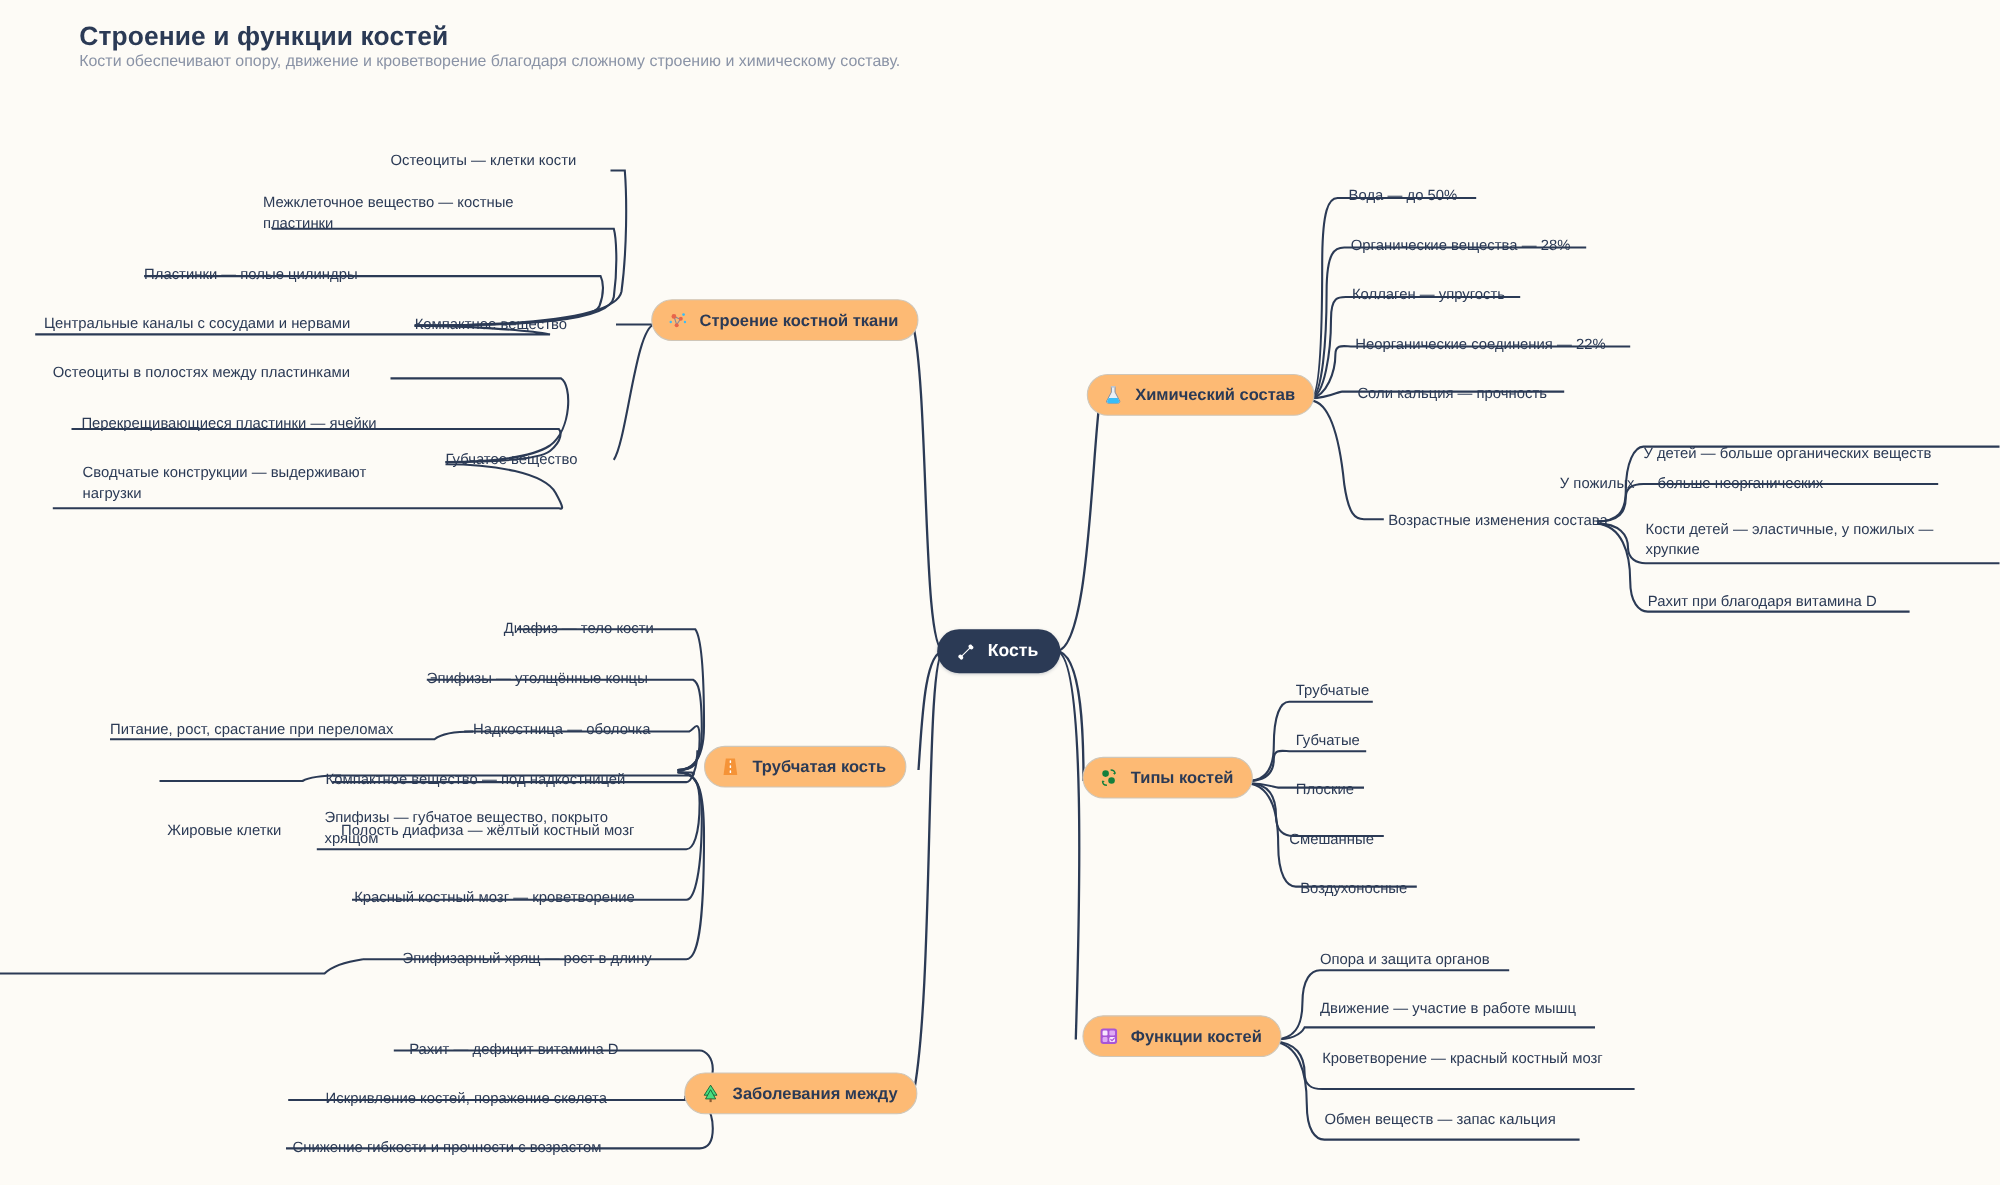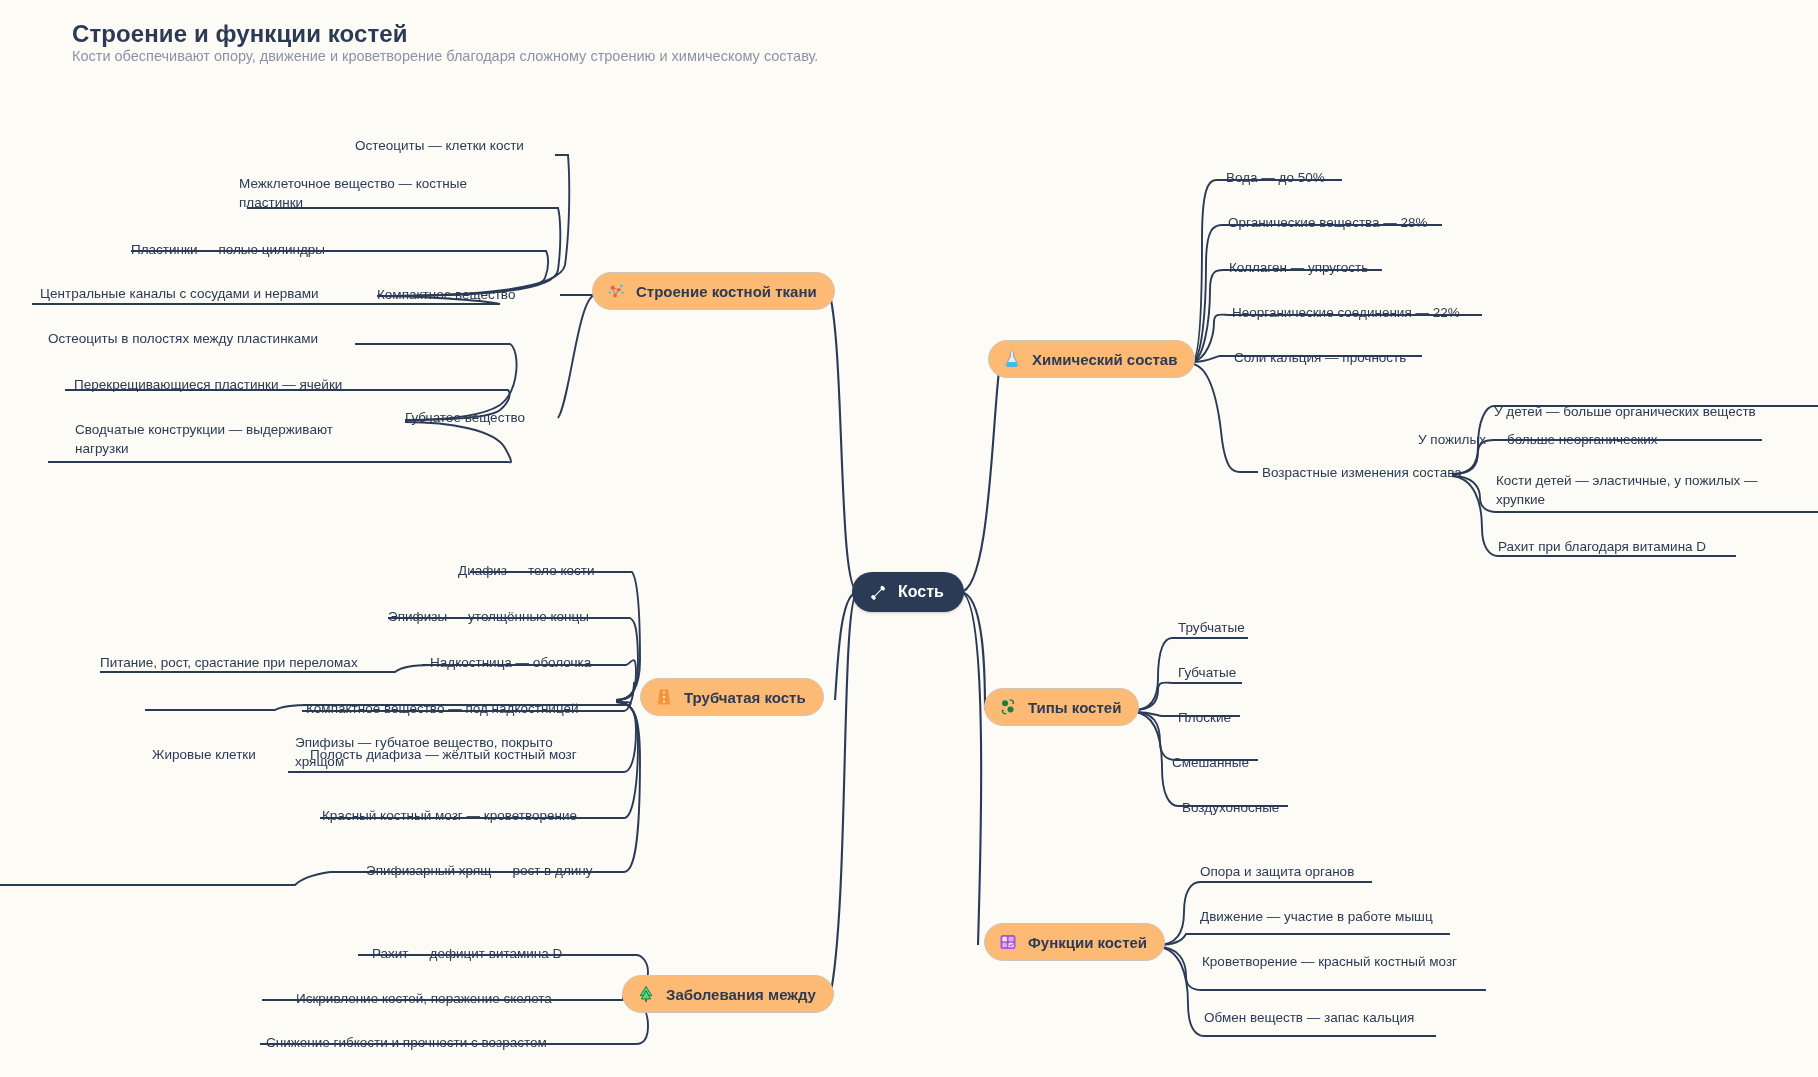--- a/index.html
+++ b/index.html
@@ -256,21 +256,21 @@
   </div>
   <div class="leaf" style="left:388px; top:607px;">
     <span>Эпифизы — утолщённые концы</span>
   </div>
   <div class="leaf" style="left:430px; top:653px;">
     <span>Надкостница — оболочка</span>
   </div>
   <div class="leaf" style="left:100px; top:653px;">
     <span>Питание, рост, срастание при переломах</span>
   </div>
-  <div class="leaf" style="left:306px; top:699px;">
+  <div class="leaf" style="left:296px; top:699px;">
     <span>Компактное вещество — под надкостницей</span>
   </div>
   <div class="leaf" style="left:310px; top:745px;">
     <span>Полость диафиза — жёлтый костный мозг</span>
   </div>
   <div class="leaf" style="left:152px; top:745px;">
     <span>Жировые клетки</span>
   </div>
   <div class="leaf wrap" style="left:295px; top:733px; width:300px;">
     <span>Эпифизы — губчатое вещество, покрыто хрящом</span>

